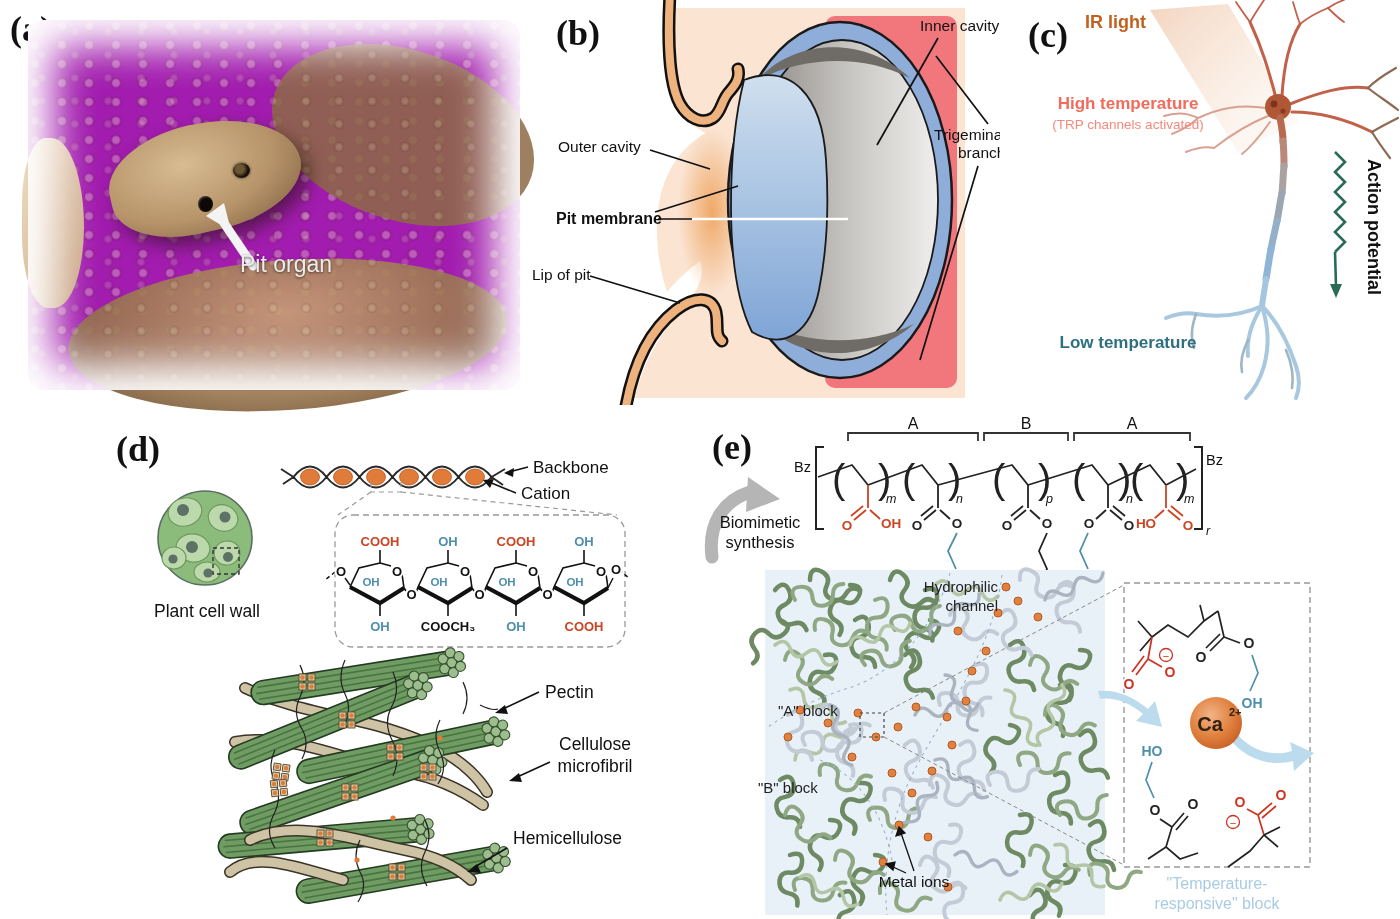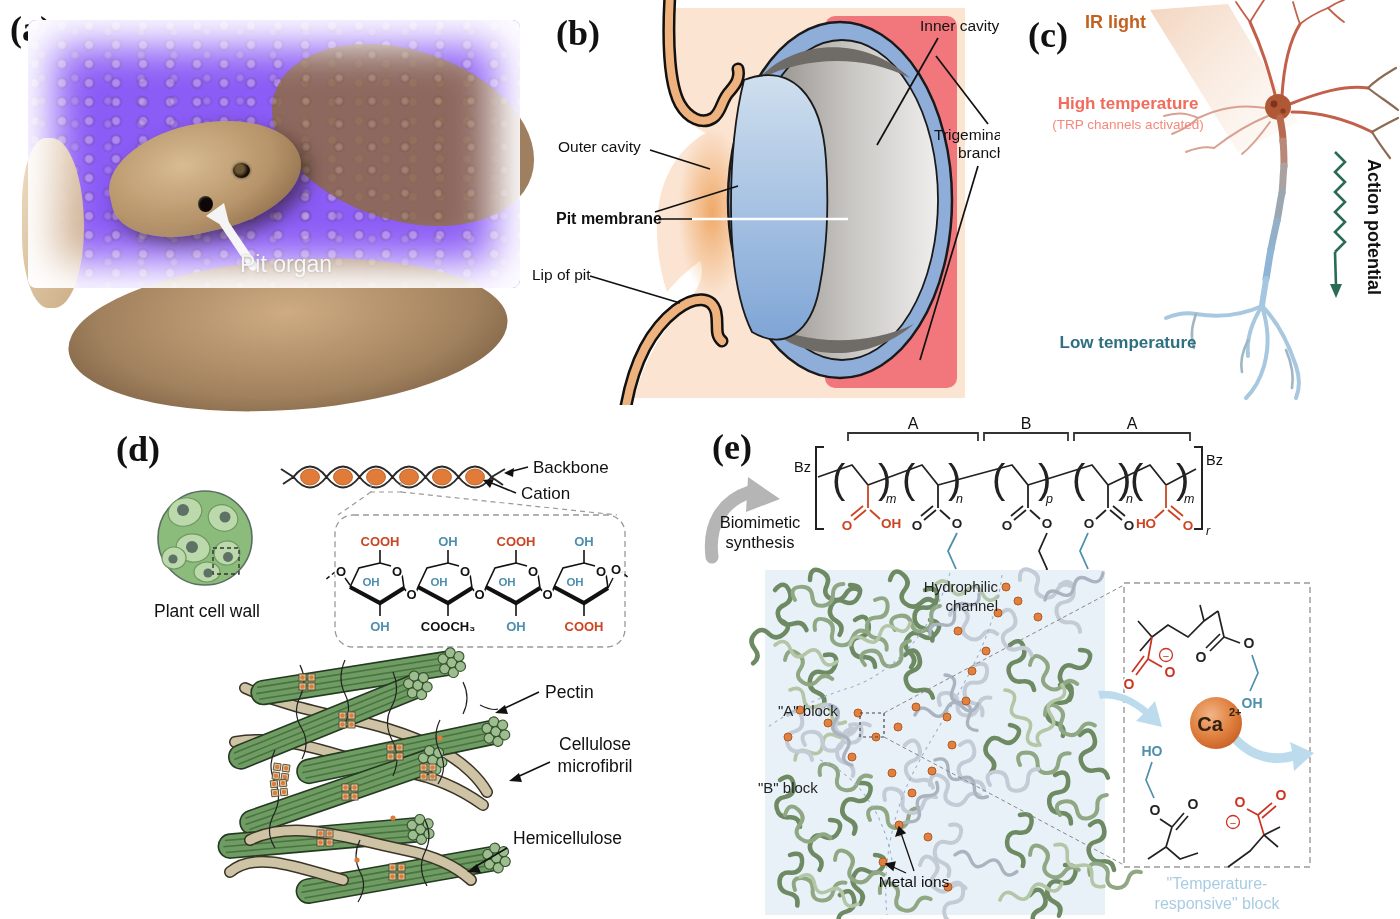--- a/index.html
+++ b/index.html
@@ -3,29 +3,29 @@
 <meta charset="utf-8">
 <style>
   html,body{margin:0;padding:0;background:#fff;}
   #fig{position:relative;width:1400px;height:919px;background:#fff;overflow:hidden;
        font-family:"Liberation Sans",sans-serif;}
   .pletter{position:absolute;font-family:"Liberation Serif",serif;font-weight:700;
            font-size:36px;color:#111;}
   svg text{font-family:"Liberation Sans",sans-serif;}
   .halo{paint-order:stroke;stroke:#fff;stroke-width:4px;}
   
-  #photo{position:absolute;left:28px;top:20px;width:492px;height:268px;border-radius:8px;
+  #photo{position:absolute;left:28px;top:20px;width:492px;height:370px;border-radius:16px;
     background:
       radial-gradient(ellipse 150px 90px at 12% 52%, rgba(235,215,180,.95), rgba(235,215,180,0) 70%),
       radial-gradient(ellipse 300px 170px at 72% 28%, rgba(226,196,158,.85), rgba(226,196,158,0) 70%),
       radial-gradient(ellipse 260px 190px at 86% 62%, rgba(92,62,36,.9), rgba(92,62,36,0) 72%),
       radial-gradient(ellipse 420px 160px at 45% 92%, rgba(160,124,86,.95), rgba(160,124,86,0) 78%),
       radial-gradient(ellipse 320px 120px at 38% 66%, rgba(40,26,16,.8), rgba(40,26,16,0) 70%),
       linear-gradient(150deg,#ecd2a8 0%,#d1ab7d 30%,#a07throughout 0%,#96744e 62%,#5d4129 100%);
-    background-color:#8b5cf6;}
+    background-color:#a21caf;}
   #photo .scales{position:absolute;inset:0;border-radius:8px;opacity:.55;
     background-image:
       radial-gradient(circle 7px at 7px 6px, rgba(255,243,219,.55) 0 3px, rgba(70,45,22,.28) 5px, transparent 7px);
     background-size:27px 19px;}
   #photo .scales2{position:absolute;inset:0;border-radius:8px;opacity:.35;
     background-image:
       radial-gradient(circle 6px at 14px 12px, rgba(255,240,210,.5) 0 2px, rgba(60,38,18,.3) 5px, transparent 6px);
     background-size:33px 23px;}
   #photo .vignette{position:absolute;inset:0;border-radius:8px;
     box-shadow:inset 0 0 42px 26px #fff;}

